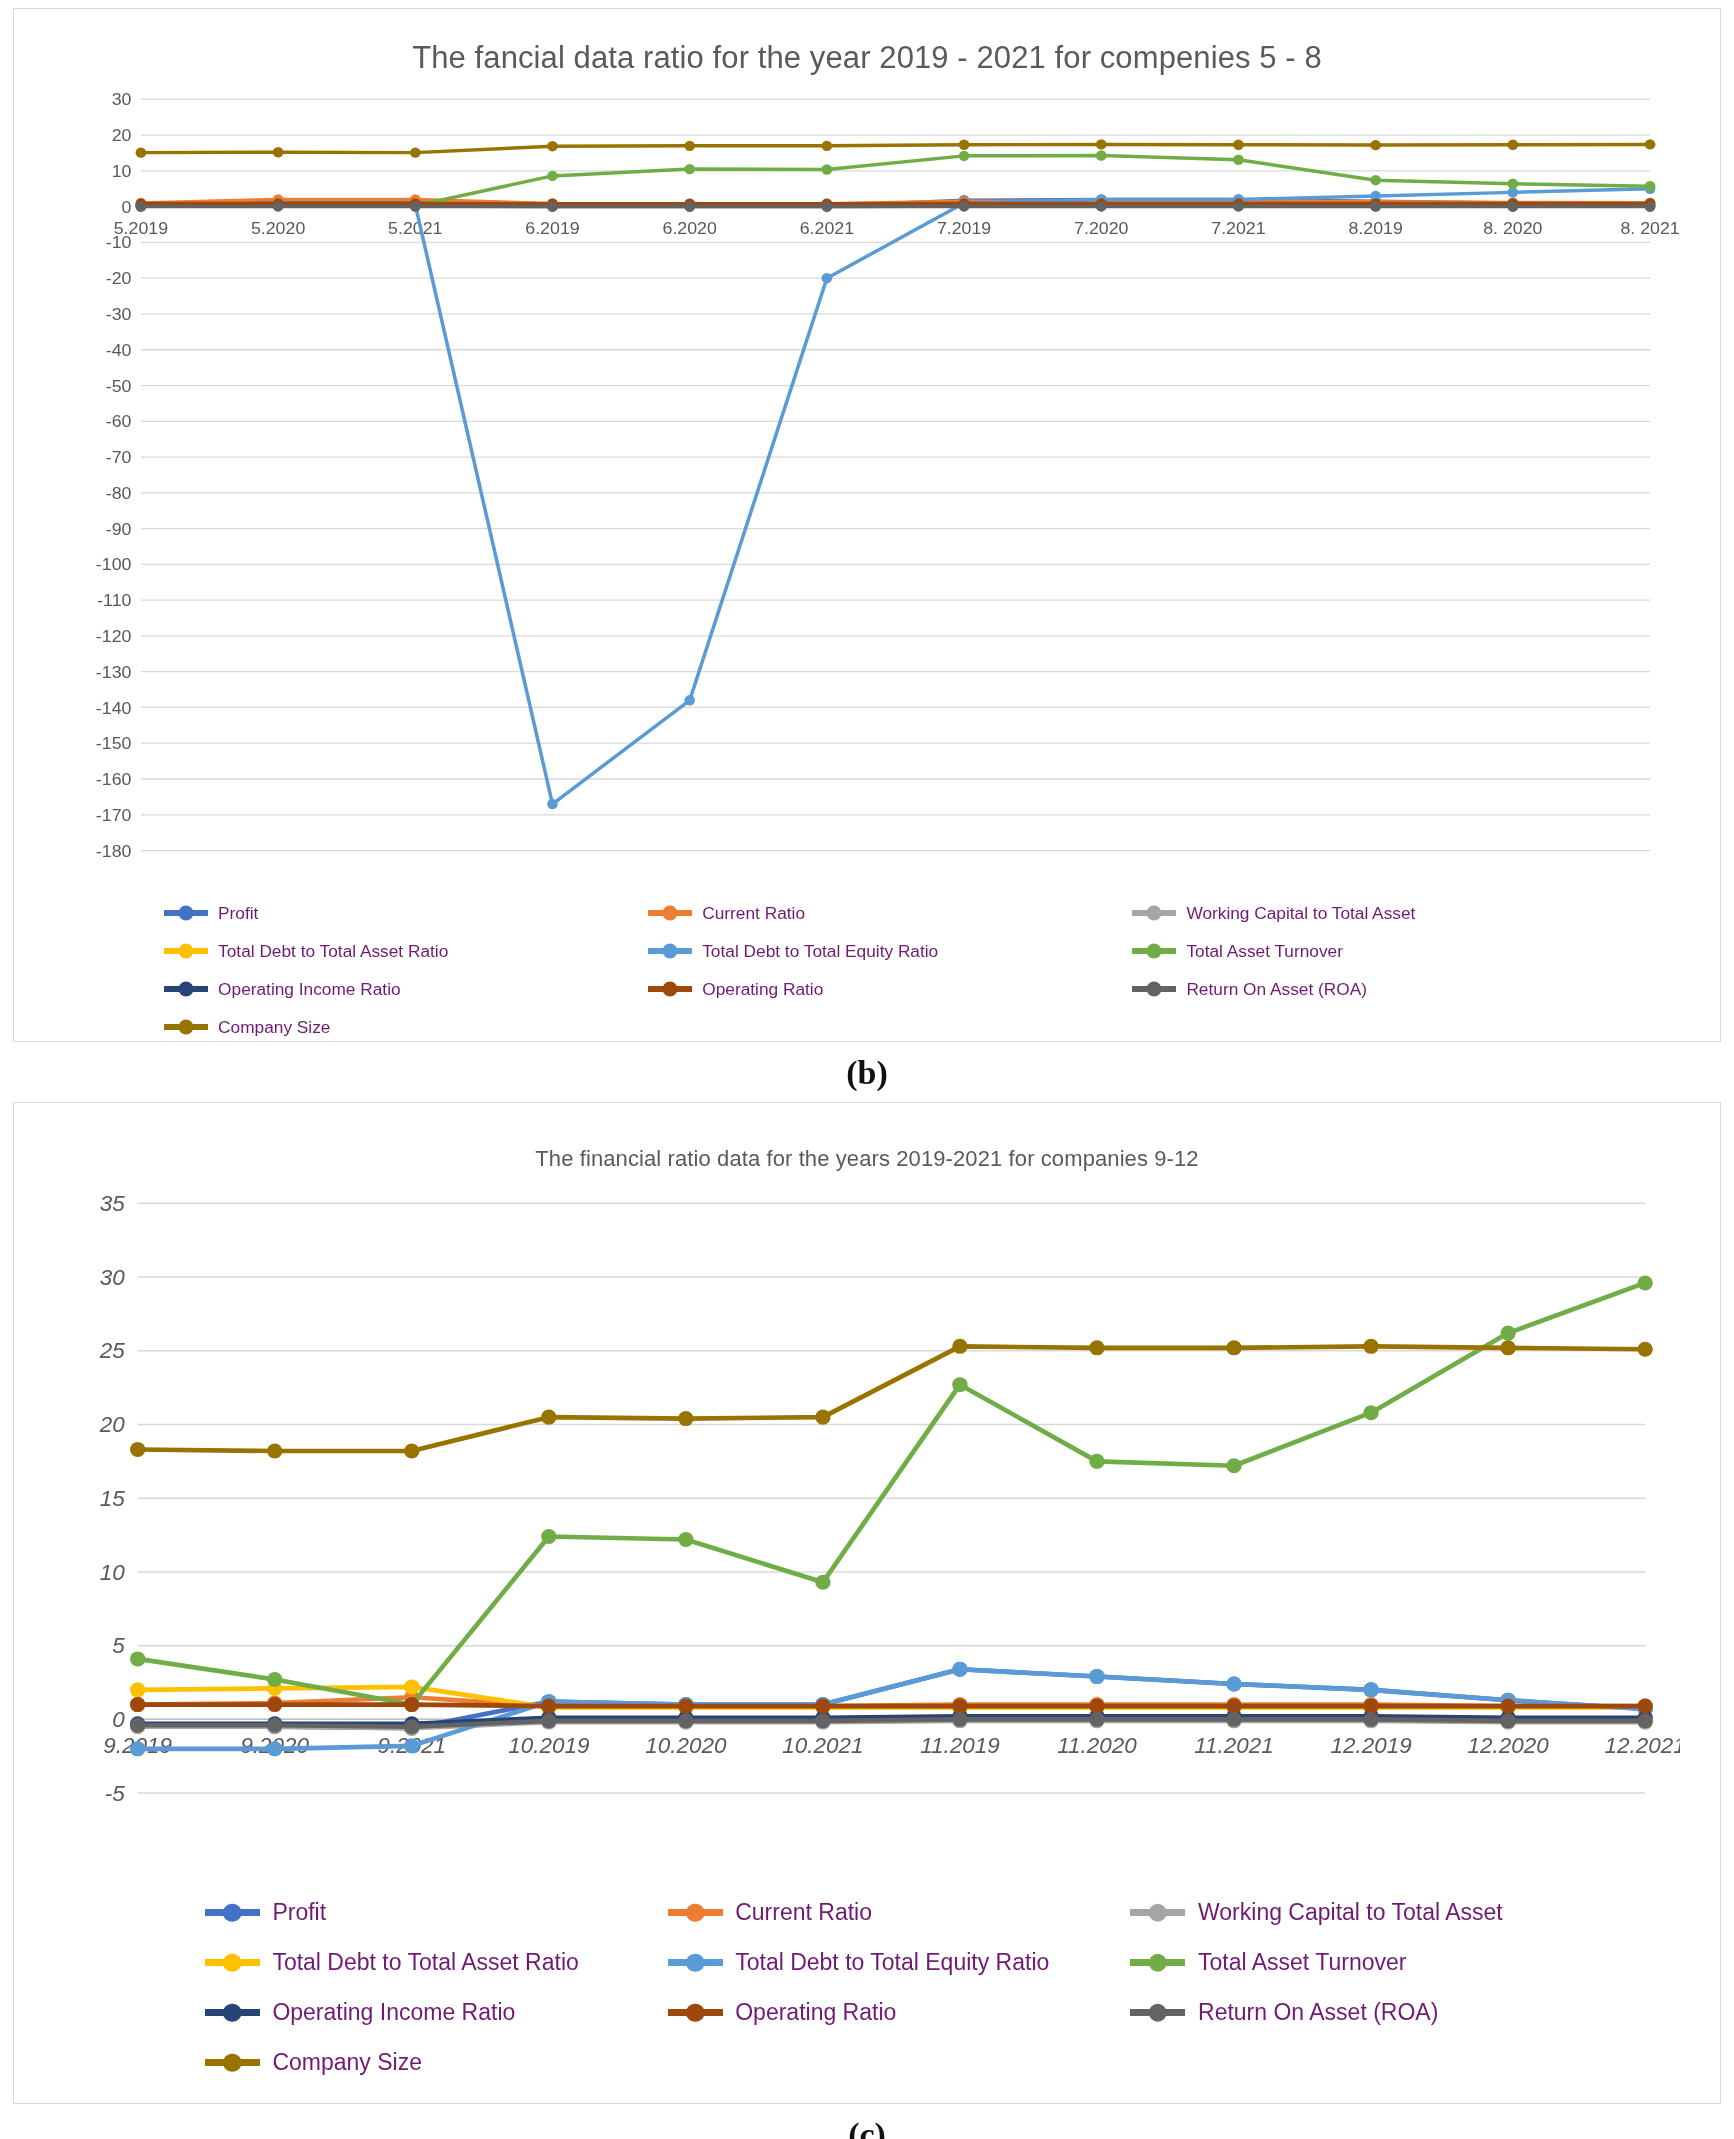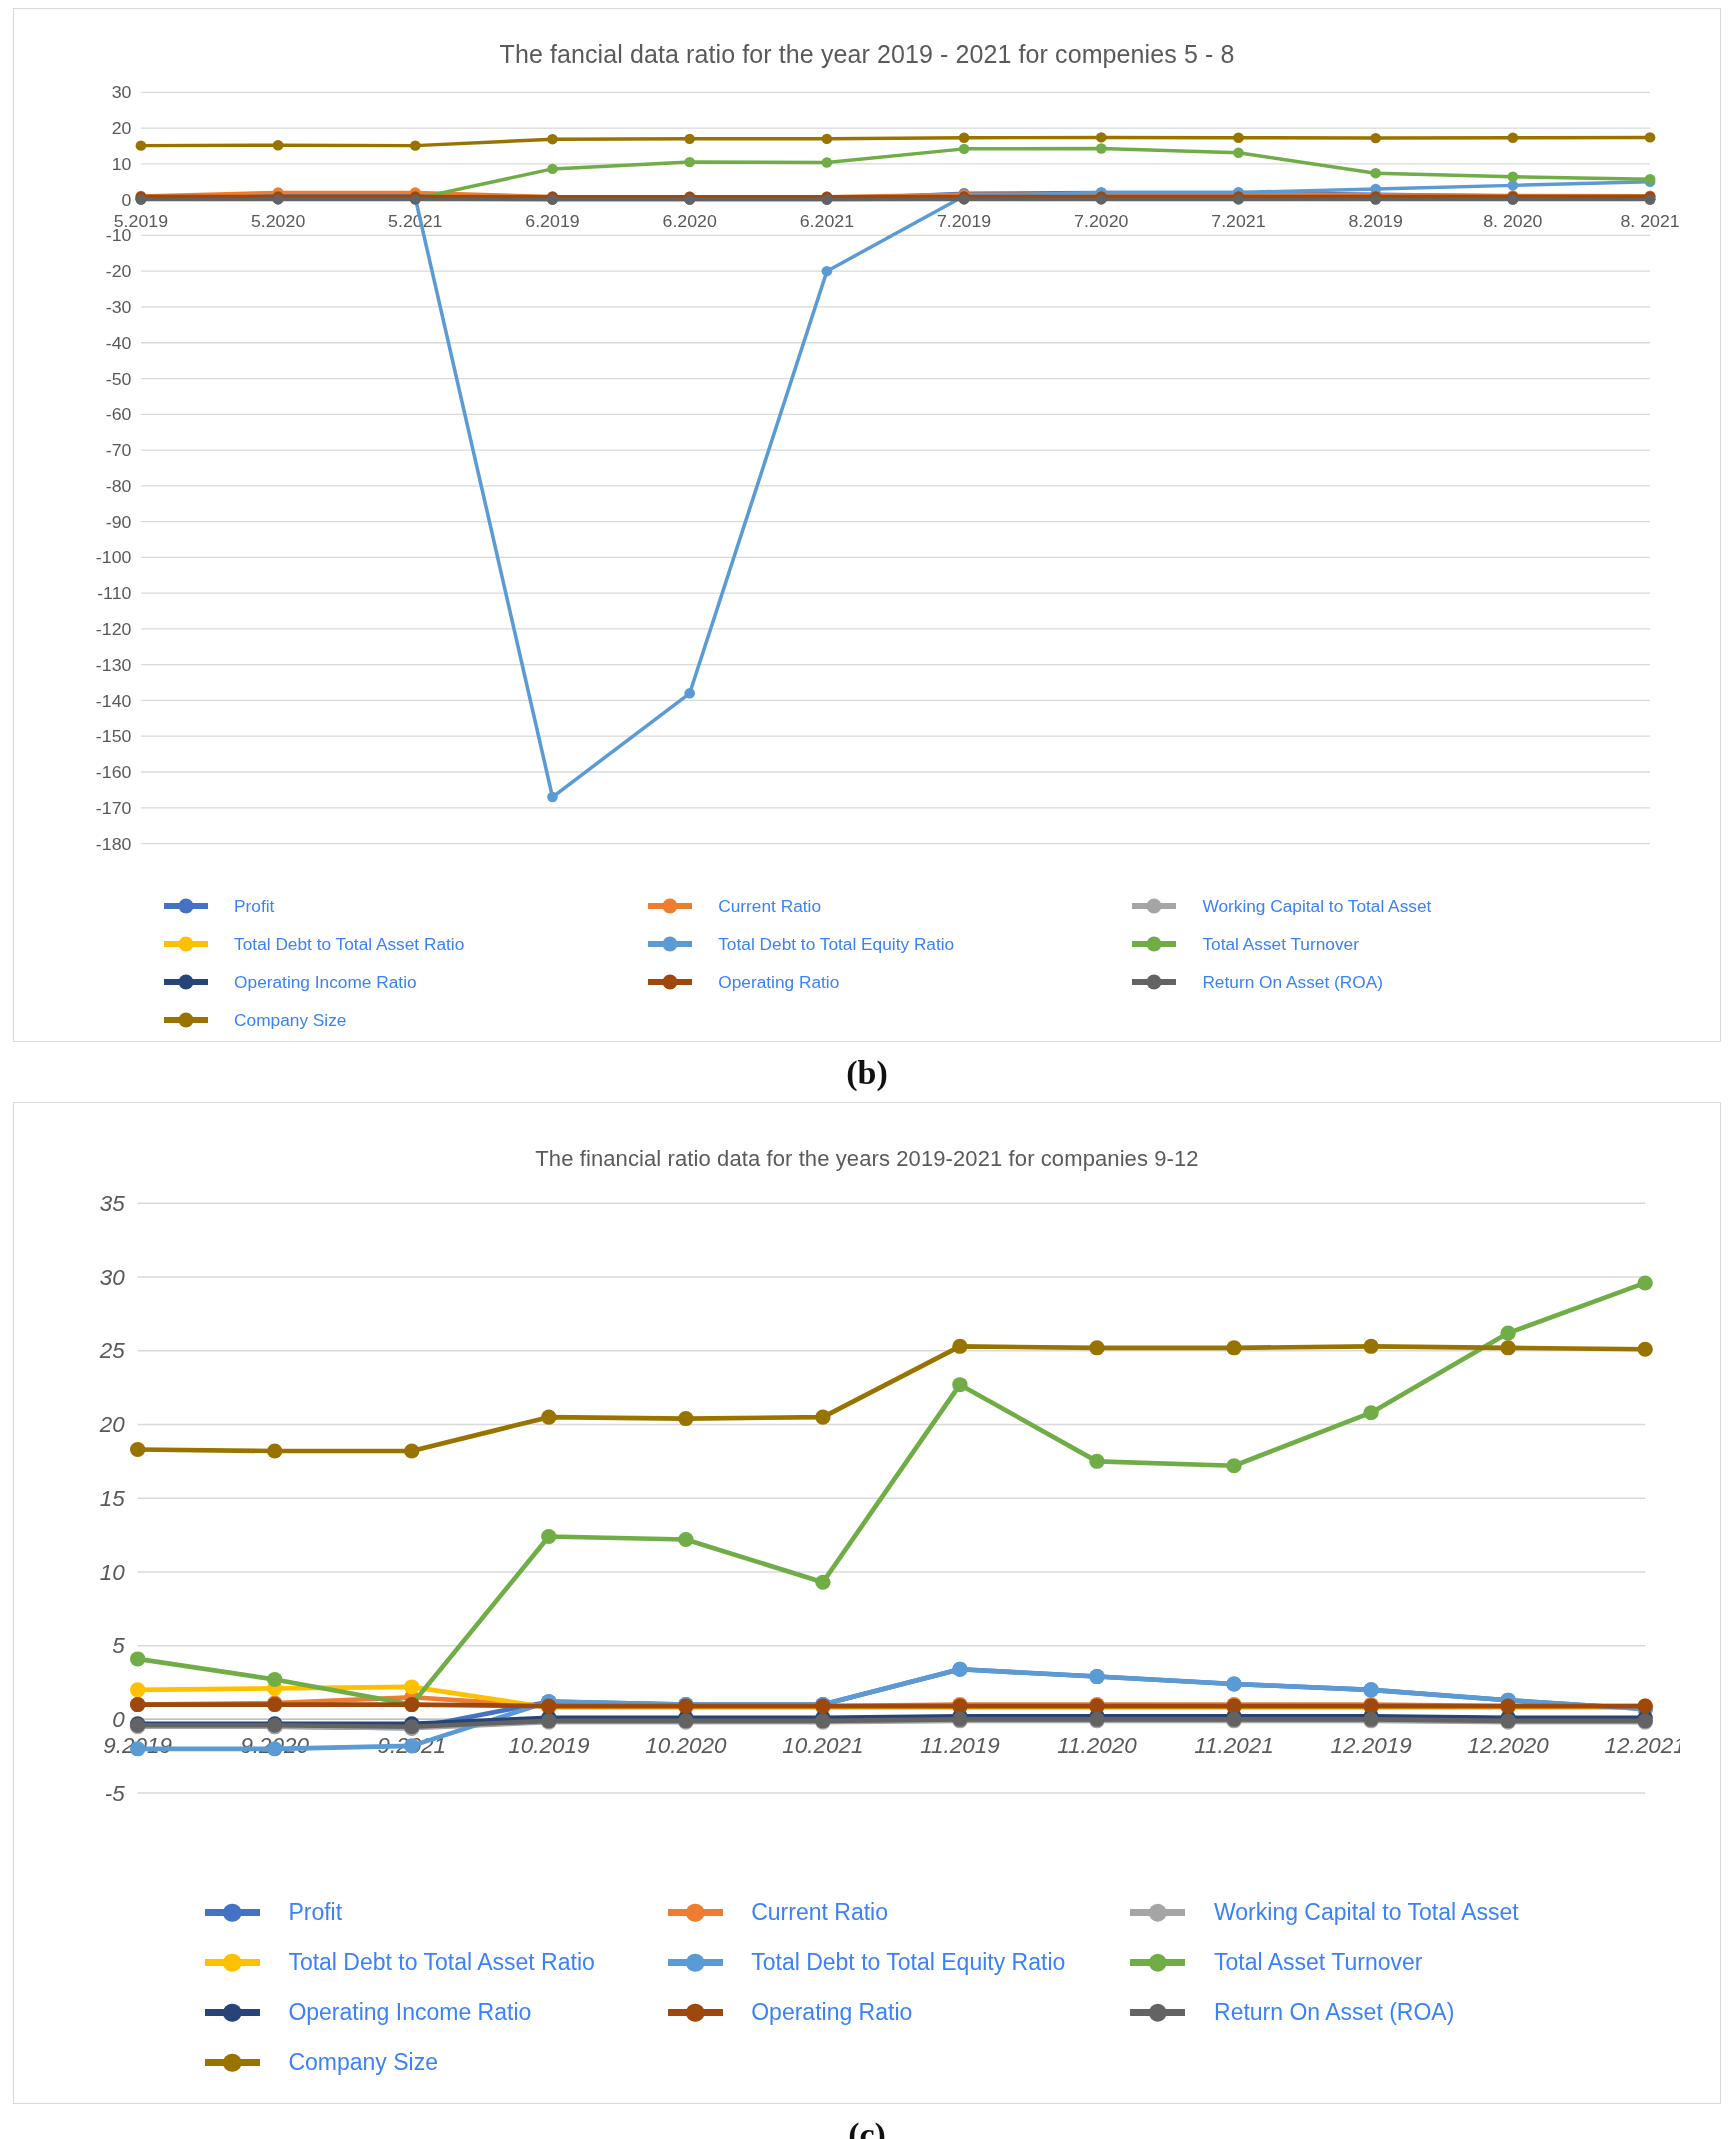--- a/index.html
+++ b/index.html
@@ -23,21 +23,21 @@
     font-size:34px;
     color:#111;
     margin:11.6px 0 10.4px 0;
   }
 
   .chart-title{
     text-align:center;
     color:#5a5a5a;
     font-weight:normal;
   }
-  .title-b{font-size:25px;padding-top:31px;letter-spacing:0.1px;}
+  .title-b{font-size:31px;padding-top:31px;letter-spacing:0.1px;}
   .title-c{font-size:22px;padding-top:43px;letter-spacing:0.1px;}
 
   .plot-wrap{position:relative;}
   .plot-b{height:809px;margin:5.8px 35px 0 35px;}
   .plot-c{height:688px;margin:14px 40px 0 35px;font-style:italic;}
 
   svg{display:block;width:100%;height:100%;}
 
   .legend{
     display:flex;
@@ -57,21 +57,21 @@
   .legend-b .leg-swatch{width:44px;height:5.8px;margin-right:10.4px;}
   .legend-c .leg-swatch{width:55px;height:7px;margin-right:12.7px;}
   .leg-swatch i{
     position:absolute;left:50%;top:50%;
     transform:translate(-50%,-50%);
     border-radius:50%;
     display:block;
   }
   .legend-b .leg-swatch i{width:15px;height:15px;}
   .legend-c .leg-swatch i{width:18.5px;height:18.5px;}
-  .leg-label{color:#3b82f6;white-space:nowrap;margin-left:16px;}
+  .leg-label{color:#701a75;white-space:nowrap;}
   .legend-b .leg-label{font-size:17.3px;}
   .legend-c .leg-label{font-size:23px;}
 </style>
 </head>
 <body>
 
 <div class="page">
 
   <div class="panel panel-b">
     <div class="chart-title title-b">The fancial data ratio for the year 2019 - 2021 for compenies 5 - 8</div>

